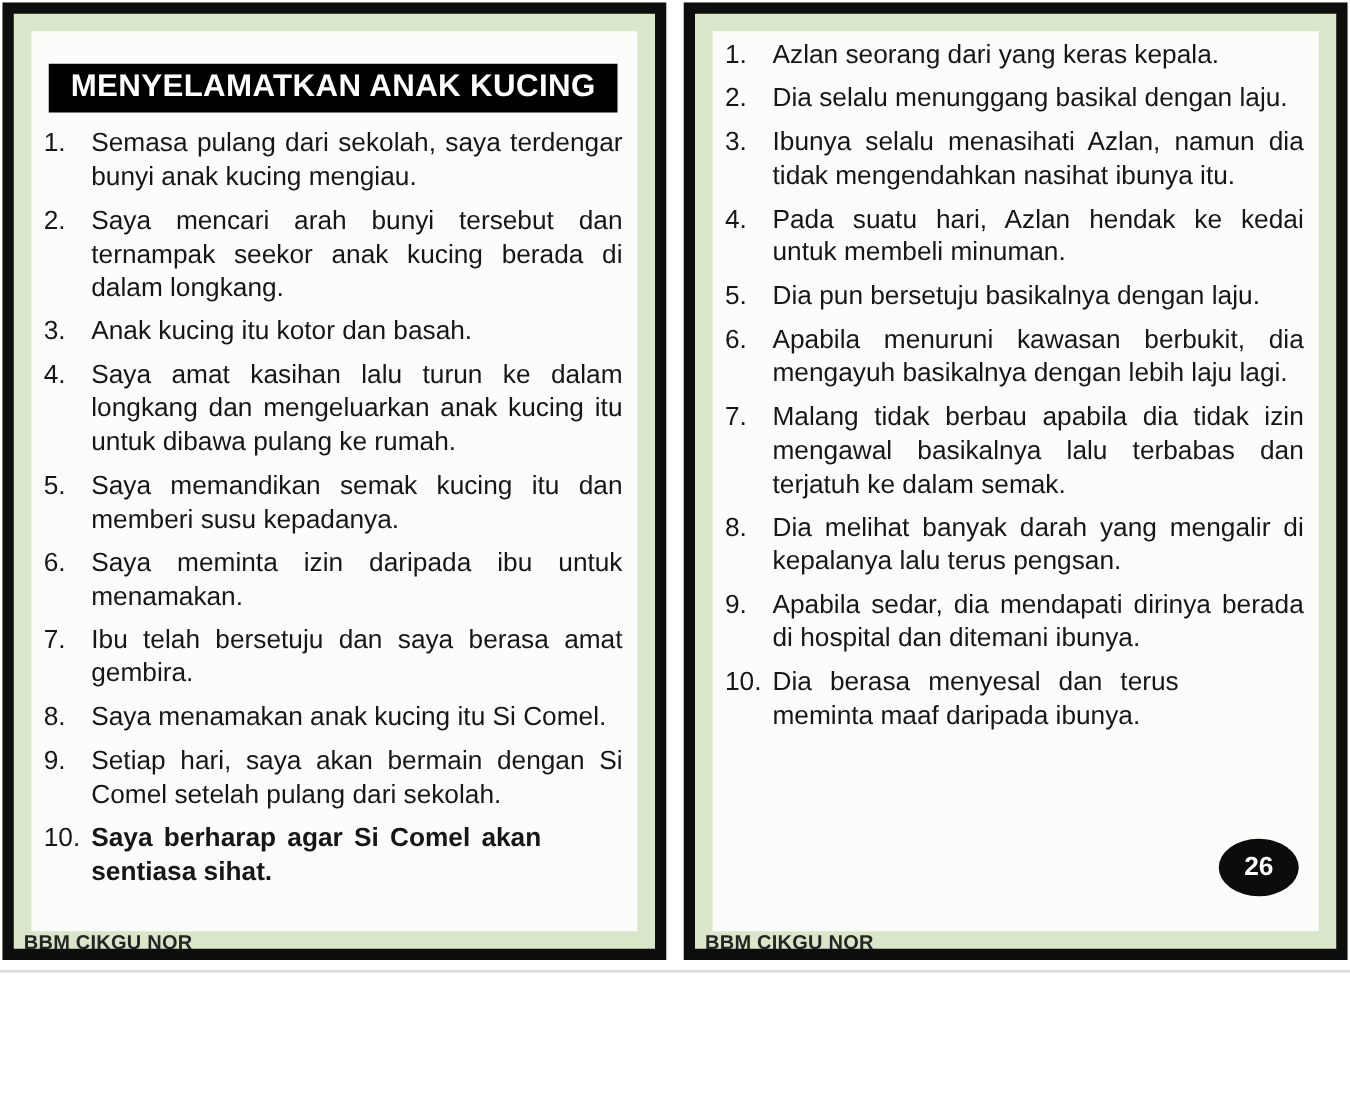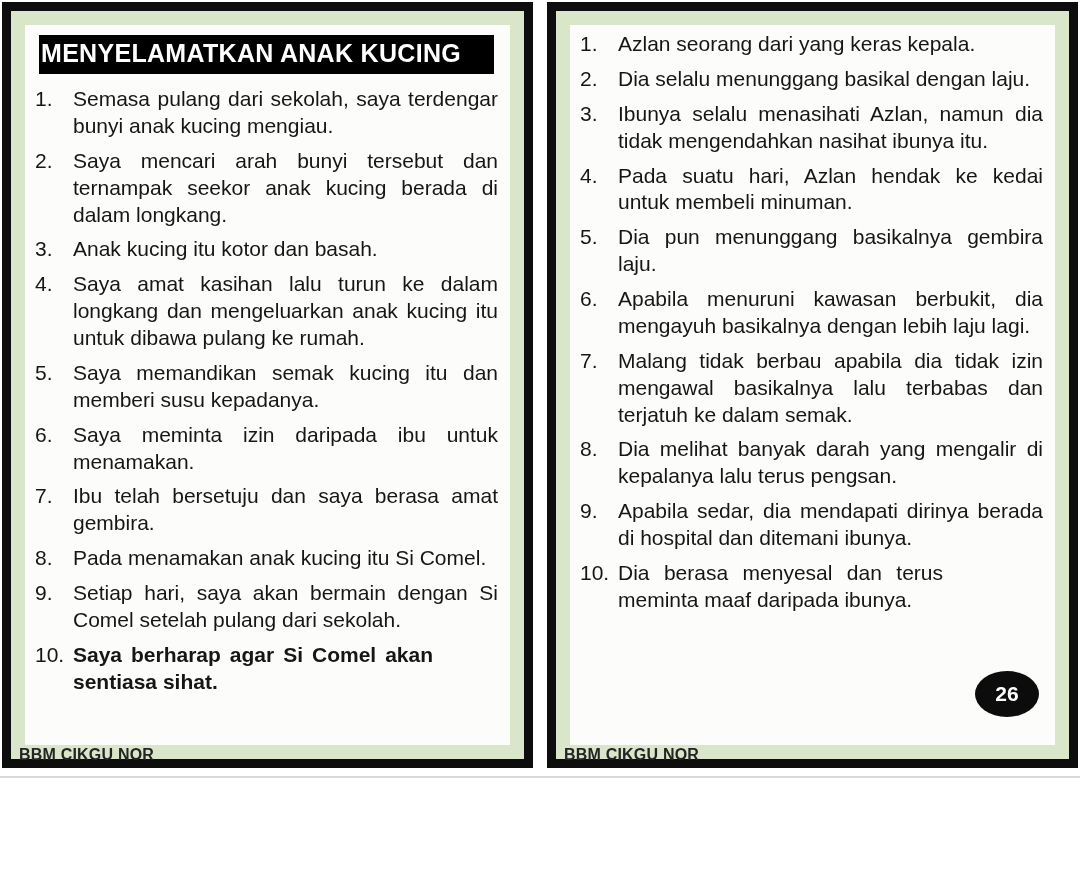--- a/index.html
+++ b/index.html
@@ -34,22 +34,23 @@
     margin: 14px 14px 0 14px;
     background: var(--card-white, #fcfcfa);
     padding: 6px 12px 0 10px;
     overflow: hidden;
   }
   .title-bar {
     background: var(--title-bg, #000000);
     color: var(--title-text, #ffffff);
     font-weight: bold;
     font-size: 25px;
+    text-align: center;
     padding: 4px 2px 6px 2px;
-    margin: 4px 4px 12px 4px;
+    margin: 20px 4px 12px 4px;
     letter-spacing: 0.3px;
   }
   .list {
     margin: 0; padding: 0;
     list-style: none;
     color: var(--text-color, #161616);
   }
   .item {
     display: flex;
     margin-bottom: 8px;
@@ -128,21 +129,21 @@
             <li class="item">
               <span class="num">6.</span>
               <span class="txt">Saya meminta izin daripada ibu untuk menamakan.</span>
             </li>
             <li class="item">
               <span class="num">7.</span>
               <span class="txt">Ibu telah bersetuju dan saya berasa amat gembira.</span>
             </li>
             <li class="item">
               <span class="num">8.</span>
-              <span class="txt">Pada menamakan anak kucing itu Si Comel.</span>
+              <span class="txt">Saya menamakan anak kucing itu Si Comel.</span>
             </li>
             <li class="item">
               <span class="num">9.</span>
               <span class="txt">Setiap hari, saya akan bermain dengan Si Comel setelah pulang dari sekolah.</span>
             </li>
             <li class="item">
               <span class="num">10.</span>
               <span class="txt">Saya berharap agar Si Comel akan sentiasa sihat.</span>
             </li>
           </ol>
@@ -164,21 +165,21 @@
             <li class="item">
               <span class="num">3.</span>
               <span class="txt">Ibunya selalu menasihati Azlan, namun dia tidak mengendahkan nasihat ibunya itu.</span>
             </li>
             <li class="item">
               <span class="num">4.</span>
               <span class="txt">Pada suatu hari, Azlan hendak ke kedai untuk membeli minuman.</span>
             </li>
             <li class="item">
               <span class="num">5.</span>
-              <span class="txt">Dia pun menunggang basikalnya gembira laju.</span>
+              <span class="txt">Dia pun bersetuju basikalnya dengan laju.</span>
             </li>
             <li class="item">
               <span class="num">6.</span>
               <span class="txt">Apabila menuruni kawasan berbukit, dia mengayuh basikalnya dengan lebih laju lagi.</span>
             </li>
             <li class="item">
               <span class="num">7.</span>
               <span class="txt">Malang tidak berbau apabila dia tidak izin mengawal basikalnya lalu terbabas dan terjatuh ke dalam semak.</span>
             </li>
             <li class="item">

